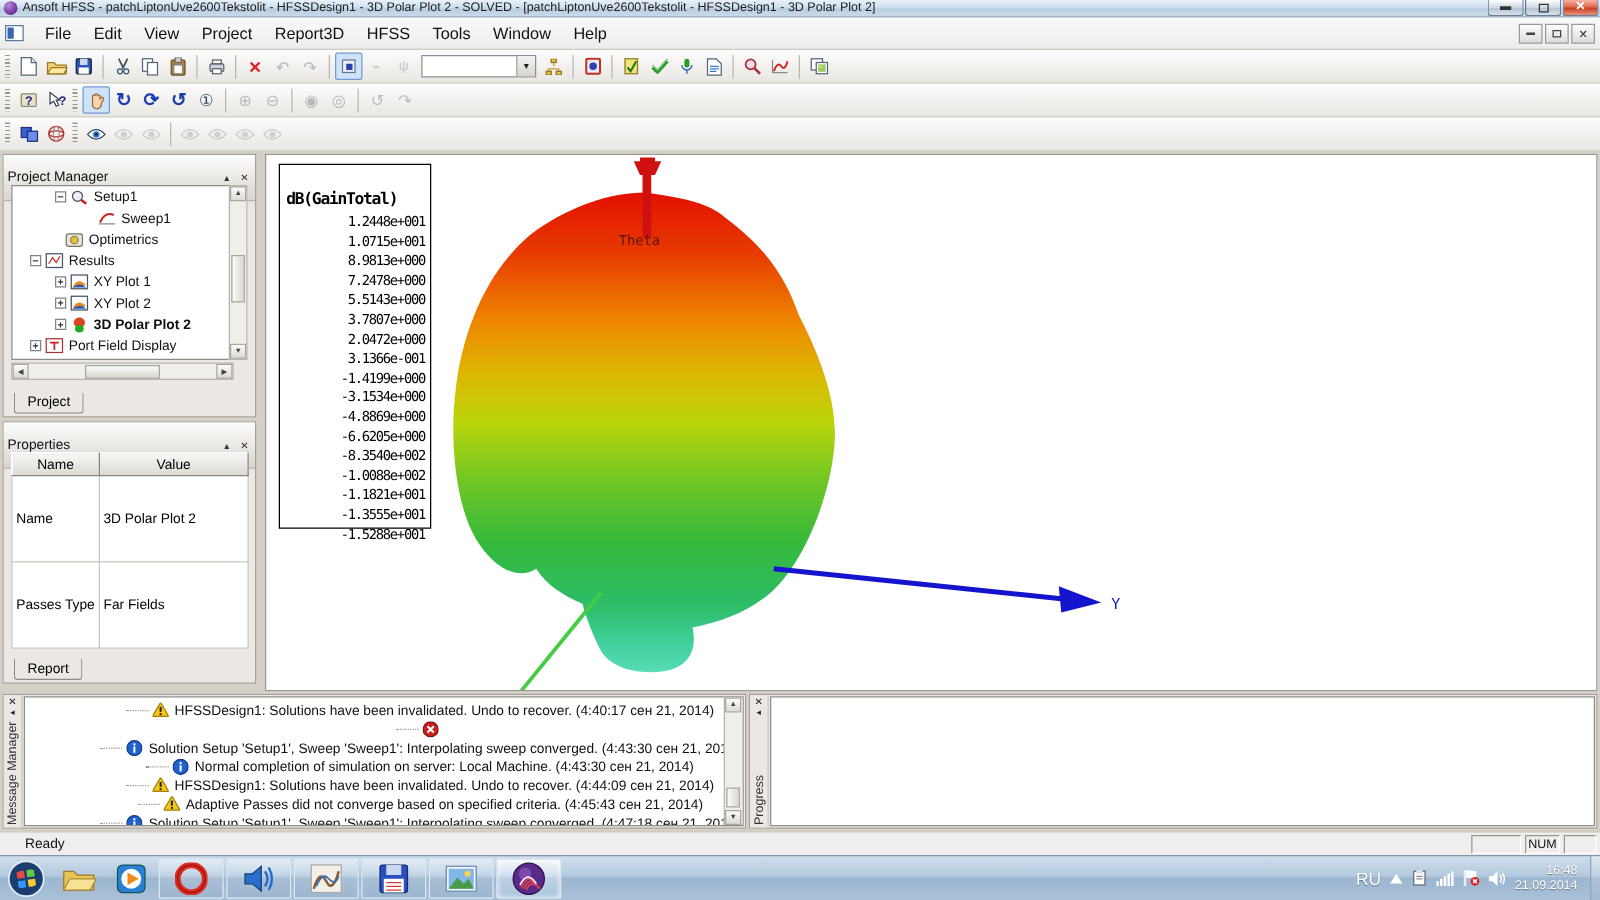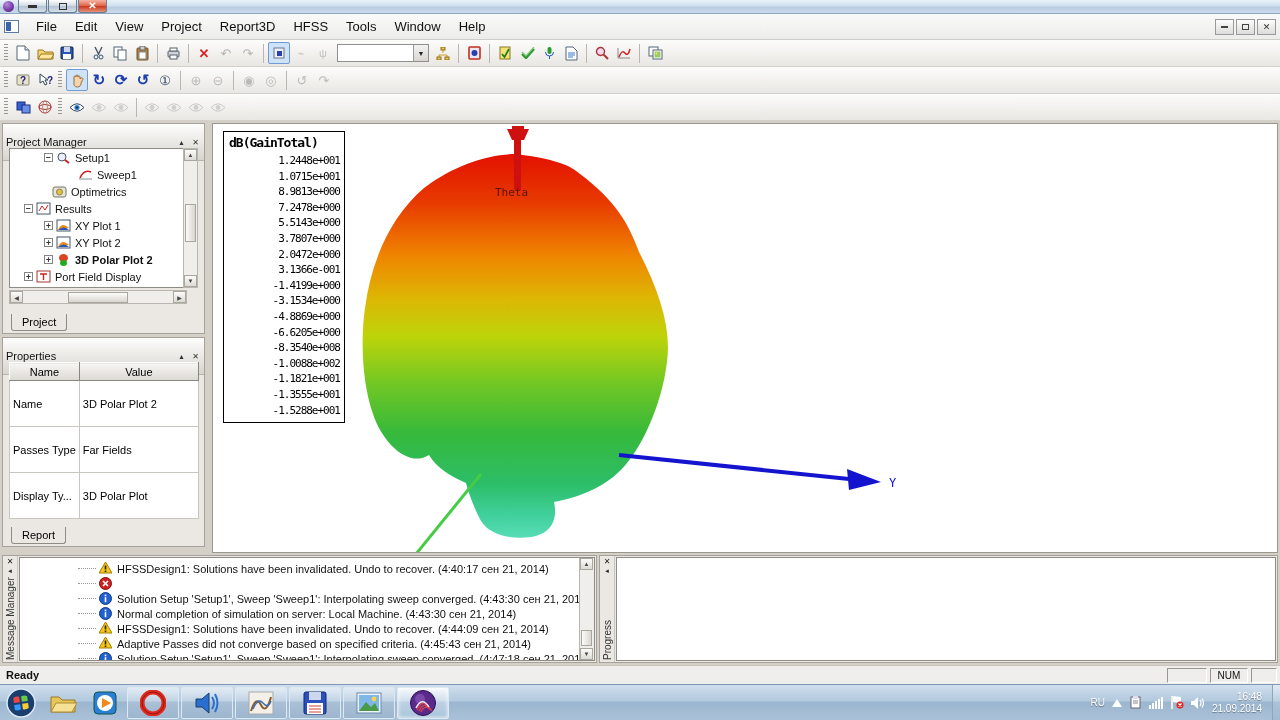--- a/index.html
+++ b/index.html
@@ -73,66 +73,67 @@
 
   #prop-table { position:absolute; left:6px; top:24px; width:190px; height:157px; background:#fff; border:1px solid #8f8c86;
     font-size:11px; border-collapse:collapse; }
   #prop-table th { background:linear-gradient(#f7f6f4,#dcd9d3); border:1px solid; border-color:#fff #8a877f #8a877f #fff;
     font-weight:normal; height:18px; }
   #prop-table td { border:1px solid #c9c6c0; height:19px; padding:0 3px; white-space:nowrap; overflow:hidden; }
   #prop-table .c1 { width:62px; }
 
   
   #plot { position:absolute; left:212px; top:123px; width:1066px; height:430px; background:#fff; border:1px solid #9a978f; }
-  #legend { position:absolute; left:10px; top:7px; width:122px; height:292px; background:#fff; border:1px solid #000; padding:1px 4px; }
+  #legend { position:absolute; left:10px; top:7px; width:122px; height:292px; background:#fff; border:1px solid #000; padding:18px 4px; }
   #legend-title { font:bold 13px "DejaVu Sans Mono",monospace; letter-spacing:-1px; margin:2px 0 3px 1px; }
   .lrow { display:flex; height:15.6px; align-items:flex-start; }
   .lswatch { width:40px; flex:none; }
   .lval { flex:1; font:11px "DejaVu Sans Mono",monospace; letter-spacing:-1px; text-align:right; line-height:15.6px; }
 
   
   .dockpanel { position:absolute; top:555px; height:108px; border:1px solid #a5a29c; background:#ebe8e3; display:flex; }
   #msg-panel { left:2px; width:595px; }
   #prog-panel { left:599px; width:679px; }
   .dockstrip { width:15px; background:#ebe8e3; border-right:1px solid #c8c5bf; display:flex; flex-direction:column; align-items:center; padding-top:1px; }
   .dockstrip .sx { font-size:8px; line-height:9px; color:#222; }
   .dockstrip .sa { font-size:7px; line-height:9px; color:#222; }
   .striplabel { flex:1; writing-mode:vertical-rl; transform:rotate(180deg); font-size:10px; color:#333;
     display:flex; align-items:center; padding-top:2px; }
   .dockbody { flex:1; background:#fff; border:1px solid #8f8c86; margin:1px; position:relative; overflow:hidden; }
-  .mrow { height:15px; display:flex; align-items:center; font-size:11px; white-space:nowrap; color:#111; padding-left:58px; }
+  .mrow { height:15px; display:flex; align-items:center; font-size:11px; white-space:nowrap; color:#111; padding-left:58px;justify-content:center; }
   .mconn { width:18px; height:1px; border-top:1px dotted #999; margin-right:3px; flex:none; }
   .micon { width:13px; height:13px; flex:none; margin-right:5px; }
   #msg-scroll { position:absolute; right:0; top:0; width:15px; height:100%; background:#f0eeeb; border-left:1px solid #b9b6b0; }
 
   
   #statusbar { position:absolute; left:0; top:665px; width:1280px; height:19px; background:#f0eeec; border-top:1px solid #c8c5bf;
     display:flex; align-items:center; font-size:11px; color:#111; }
-  #status-left { padding-left:6px; flex:1;font-weight:bold; }
+  #status-left { padding-left:20px; flex:1; }
   .scell { height:15px; border:1px solid; border-color:#9a978f #fff #fff #9a978f; margin-right:3px;
     display:flex; align-items:center; justify-content:center; font-size:10px; }
 
   
   #taskbar { position:absolute; left:0; top:684px; width:1280px; height:36px;
     background:linear-gradient(180deg,#cfdeed 0%,#b3c9de 45%,#9cb6d0 50%,#aac2d8 100%);
     border-top:1px solid #7d98b5; display:flex; align-items:center; }
   .tb-item { height:32px; min-width:40px; display:flex; align-items:center; justify-content:center; margin:0 1px; }
   .tb-item.framed { width:52px; border:1px solid #dce8f2; border-radius:2px;
     background:linear-gradient(180deg,rgba(255,255,255,.45),rgba(255,255,255,.12) 50%,rgba(120,150,180,.25)); }
   .tb-item.active { background:linear-gradient(180deg,rgba(255,255,255,.8),rgba(230,240,250,.45) 50%,rgba(170,200,225,.5)); box-shadow:inset 0 0 4px rgba(255,255,255,.9); }
   #tray { margin-left:auto; display:flex; align-items:center; gap:7px; padding-right:4px; color:#fff; }
-  #tray .txt { font-size:10px; text-shadow:0 1px 1px rgba(0,0,0,.4); }
+  #tray .txt { font-size:14px; text-shadow:0 1px 1px rgba(0,0,0,.4); }
   #clock { text-align:right; font-size:10px; line-height:12px; text-shadow:0 1px 1px rgba(0,0,0,.4); padding-right:6px; }
   #showdesk { width:8px; height:36px; border-left:1px solid #8ca6c0; background:linear-gradient(180deg,rgba(255,255,255,.35),rgba(140,170,200,.3)); }
 </style>
 </head>
 <body>
 
 <div id="titlebar">
   <div id="app-icon"></div>
+  <div id="title-text">Ansoft HFSS - patchLiptonUve2600Tekstolit - HFSSDesign1 - 3D Polar Plot 2 - SOLVED - [patchLiptonUve2600Tekstolit - HFSSDesign1 - 3D Polar Plot 2]</div>
   <div class="wctl">
       <div class="bar"></div>
     </div>
   <div class="wctl">
       <div class="rest"></div>
     </div>
   <div class="wctl close">
       <div class="x">✕</div>
     </div>
 </div>
@@ -530,24 +531,20 @@
     </tr>
       </thead>
     <tbody id="prop-rows">
         <tr>
           <td class="c1">Name</td>
           <td>3D Polar Plot 2</td>
         </tr>
         <tr>
           <td class="c1">Passes Type</td>
           <td>Far Fields</td>
-        </tr>
-        <tr>
-          <td class="c1">Display Ty...</td>
-          <td>3D Polar Plot</td>
         </tr>
       </tbody>
   </table>
   <div class="ptab">Report</div>
 </div>
 
 <div id="plot">
   <svg width="1064" height="428" viewBox="0 0 1064 428">
     <defs>
       <linearGradient id="bg" x1="0" y1="28" x2="0" y2="414" gradientUnits="userSpaceOnUse">
@@ -632,21 +629,21 @@
         <div class="lrow">
           <span class="lswatch" style="background:hsl(150,96%,48%)"></span>
           <span class="lval">-4.8869e+000</span>
         </div>
         <div class="lrow">
           <span class="lswatch" style="background:hsl(165,96%,48%)"></span>
           <span class="lval">-6.6205e+000</span>
         </div>
         <div class="lrow">
           <span class="lswatch" style="background:hsl(180,96%,48%)"></span>
-          <span class="lval">-8.3540e+008</span>
+          <span class="lval">-8.3540e+002</span>
         </div>
         <div class="lrow">
           <span class="lswatch" style="background:hsl(195,96%,48%)"></span>
           <span class="lval">-1.0088e+002</span>
         </div>
         <div class="lrow">
           <span class="lswatch" style="background:hsl(210,96%,48%)"></span>
           <span class="lval">-1.1821e+001</span>
         </div>
         <div class="lrow">
@@ -744,21 +741,21 @@
     <span class="sx">✕</span>
     <span class="sa">◂</span>
     <span class="striplabel">Progress</span>
   </div>
   <div class="dockbody"></div>
 </div>
 
 <div id="statusbar">
   <div id="status-left">Ready</div>
   <div class="scell" style="width:40px"></div>
-  <div class="scell" style="width:38px">NUM</div>
+  <div class="scell" style="width:28px">NUM</div>
   <div class="scell" style="width:26px"></div>
 </div>
 
 <div id="taskbar">
   <div id="task-items" style="display:flex;align-items:center;height:100%">
       <div class="tb-item">
         <svg width="30" height="30" viewBox="0 0 30 30">
           <circle cx="15" cy="15" r="14" fill="#1a3f6f" stroke="#dce8f4" stroke-width="1.5"></circle>
           <g transform="rotate(-8 15 15)">
             <path d="M8 9 Q11 7.5 14 8.5 L14 14 L8 14 Z" fill="#e44"></path>

